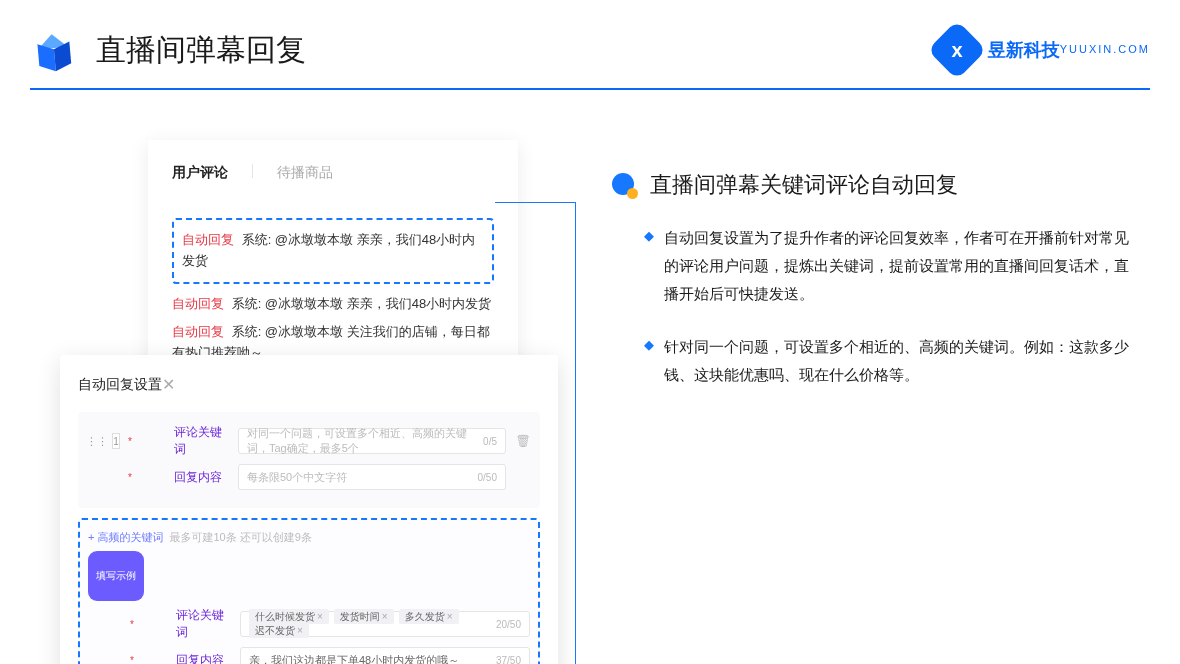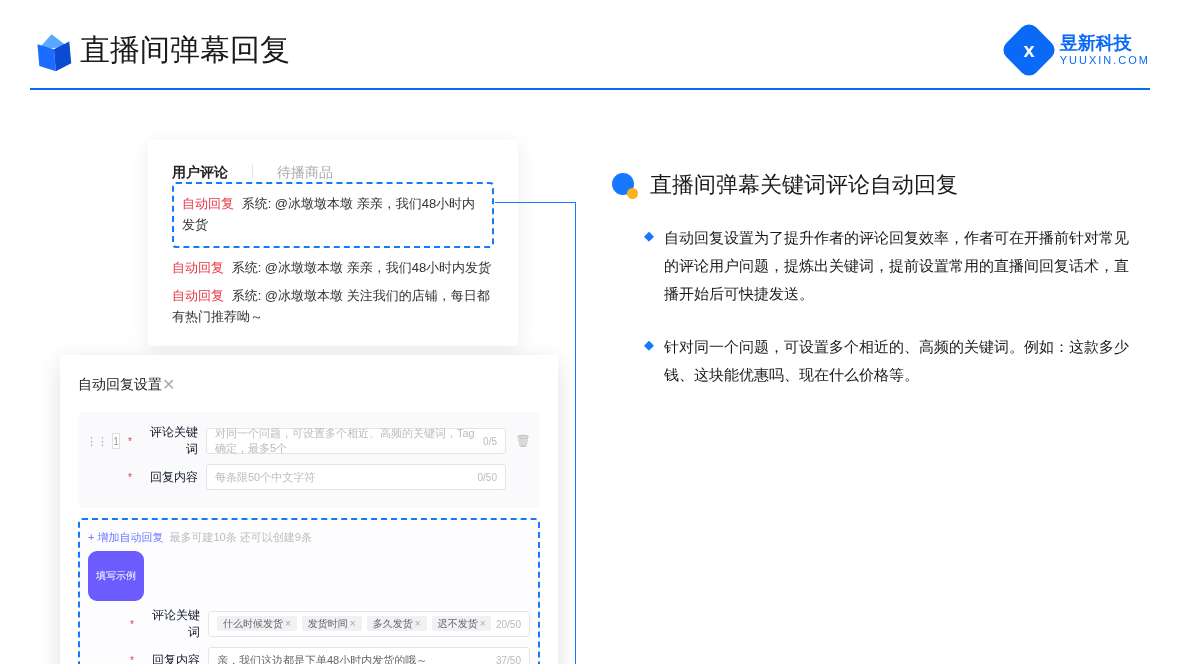--- a/index.html
+++ b/index.html
@@ -15,21 +15,21 @@
   .header {
     position: absolute;
     top: 15px;
     left: 30px;
     right: 30px;
     height: 70px;
     display: flex;
     align-items: center;
     justify-content: space-between;
   }
-  .header-left { display: flex; align-items: center; gap: 2px; }
+  .header-left { display: flex; align-items: center; gap: 18px; }
   .cube-icon {
     width: 48px; height: 48px;
     position: relative;
     transform: rotate(-5deg);
   }
   .cube-top {
     position: absolute;
     top: 8px; left: 8px;
     width: 0; height: 0;
     border-left: 15px solid transparent;
@@ -69,21 +69,21 @@
   }
   .brand-logo::after {
     content: "x";
     position: absolute;
     top: 50%; left: 50%;
     transform: translate(-50%, -50%) rotate(-45deg);
     color: #fff;
     font-size: 20px;
     font-weight: 700;
   }
-  .brand-text { display: flex; flex-direction: column; line-height: 1; }
+  .brand-text { display: flex; flex-direction: row; line-height: 1; }
   .brand-name { color: #0a6af7; font-size: 18px; font-weight: 700; }
   .brand-url { color: #0a6af7; font-size: 11px; letter-spacing: 2px; margin-top: 3px; }
   .hr {
     position: absolute;
     top: 88px;
     left: 30px; right: 30px;
     border-top: 2px solid #0a6af7;
   }
   
   .left-area {
@@ -96,21 +96,21 @@
   .comments-card {
     position: absolute;
     top: 0;
     left: 88px;
     width: 370px;
     background: #fff;
     box-shadow: 0 4px 20px rgba(0,0,0,0.08);
     border-radius: 3px;
     padding: 24px 24px 18px;
   }
-  .tabs-row { display: flex; gap: 24px; margin-bottom: 0; }
+  .tabs-row { display: flex; gap: 24px; margin-bottom: 36px; }
   .tab-active { font-size: 14px; font-weight: 700; color: #222; }
   .tab-divider { width: 1px; height: 14px; background: #e5e5e5; }
   .tab-inactive { font-size: 14px; color: #aaa; }
   .highlight-row {
     border: 2px dashed #1677ff;
     border-radius: 4px;
     padding: 10px 8px;
     margin-bottom: 10px;
   }
   .comment-line {
@@ -162,21 +162,21 @@
     font-size: 11px;
   }
   .idx-box {
     width: 16px; height: 16px;
     border: 1px solid #ddd;
     font-size: 10px;
     display: flex; align-items: center; justify-content: center;
     background: #fff;
   }
   .red-dot { color: #e63946; font-size: 10px; margin-right: 2px; }
-  .form-label { font-size: 12px; color: #0f172a; width: 56px; text-align: right; }
+  .form-label { font-size: 12px; color: #6d28d9; width: 56px; text-align: left; margin-left: 32px; }
   .form-input {
     flex: 1;
     background: #fff;
     border: 1px solid #e5e5e5;
     border-radius: 3px;
     height: 26px;
     font-size: 11px;
     color: #bbb;
     padding: 0 8px;
     display: flex; align-items: center;
@@ -333,21 +333,21 @@
         <div class="form-input">
           <span>每条限50个中文字符</span>
           <span class="counter">0/50</span>
         </div>
         <div class="trash-col"></div>
       </div>
     </div>
 
     <div class="example-outline">
       <div class="add-link">
-        <span>+ 增加自动回复</span>
+        <span>+ 高频的关键词</span>
         <span class="add-hint">最多可建10条 还可以创建9条</span>
       </div>
       <div class="example-badge">填写示例</div>
       <div class="form-row">
         <div class="drag-col"></div>
         <span class="red-dot">*</span>
         <span class="form-label">评论关键词</span>
         <div class="form-input input-filled">
           <span>
             <span class="tag-chip"><span>什么时候发货</span><span class="tag-x">×</span></span>

